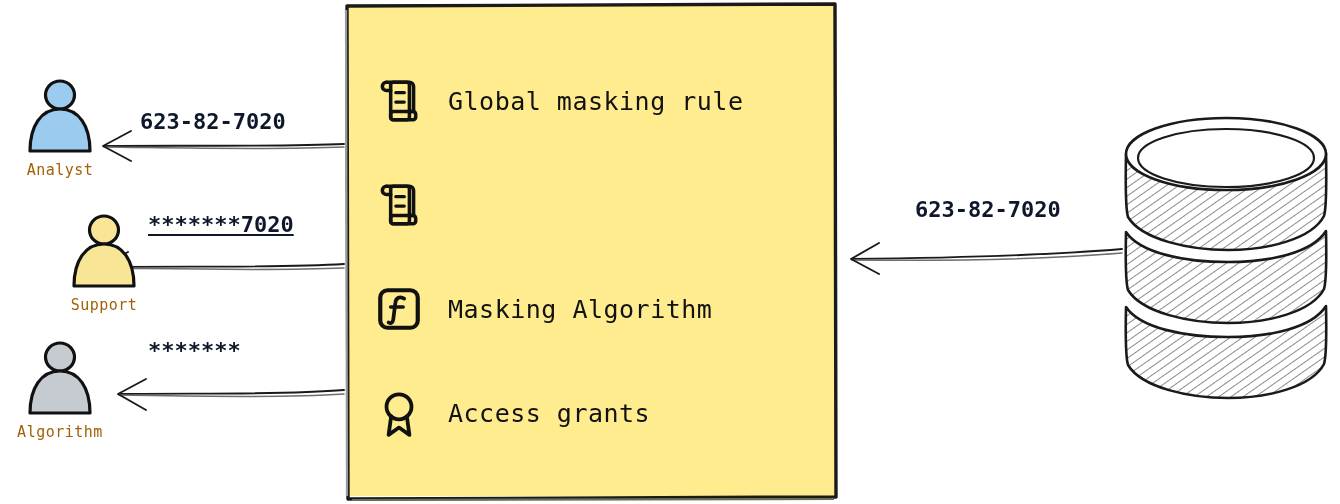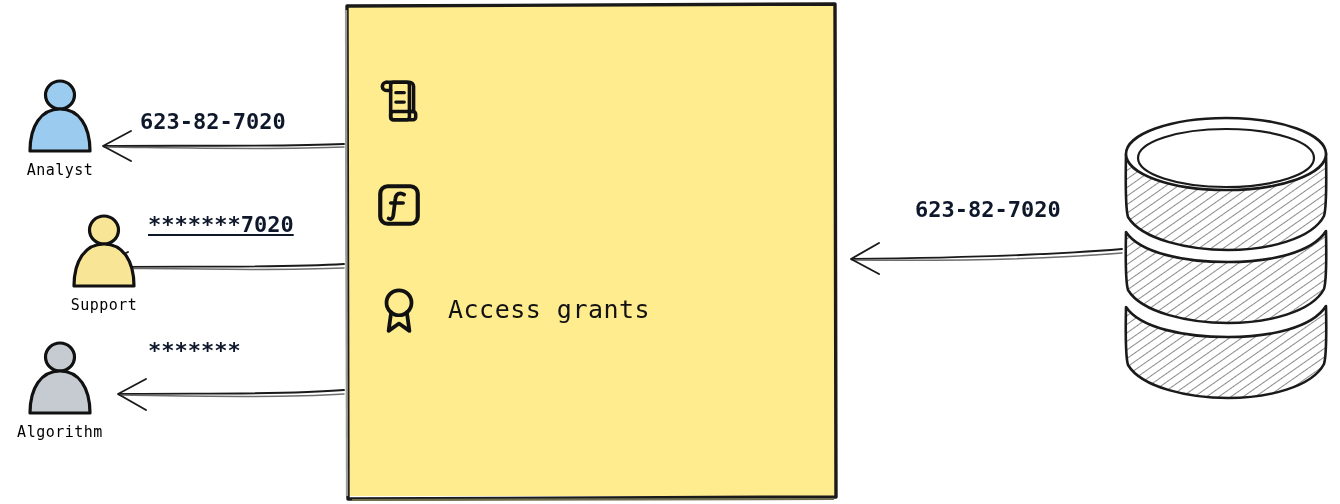--- a/index.html
+++ b/index.html
@@ -29,21 +29,21 @@
     width: 120px;
     text-align: center;
   }
   .actor .person-svg {
     display: block;
     margin: 0 auto;
   }
   .actor-label {
     font-family: "DejaVu Sans Mono", "Liberation Mono", monospace;
     font-size: 15px;
-    color: #000000;
+    color: #a16207;
     letter-spacing: 0.5px;
     margin-top: 1px;
     white-space: nowrap;
   }
 
   #actor-analyst   { left: 0px;  top: 78px; }
   #actor-support   { left: 0px;  top: 213px; padding-left: 44px; }
   #actor-developer { left: 0px;  top: 340px; }
 
   
@@ -159,42 +159,56 @@
 
 <div id="policy-panel"></div>
 <svg id="policy-panel-border" viewBox="0 0 502 504" xmlns="http://www.w3.org/2000/svg">
   <path d="M7 6 L 495 4 L 496 497 L 8 499 Z" fill="none" stroke="#1a1a1a" stroke-width="3.4" stroke-linejoin="round"></path>
   <path d="M6 10 L 7 496" fill="none" stroke="#9a9a9a" stroke-width="2.2"></path>
   <path d="M12 500 L 494 499" fill="none" stroke="#6f6f4f" stroke-width="2.2"></path>
 </svg>
 
 <div class="policy-list">
 
-
   <div class="policy-row">
     <span class="policy-icon">
       <svg width="50" height="50" viewBox="0 0 48 48" xmlns="http://www.w3.org/2000/svg">
         <path d="M12 6 h22 a4 4 0 0 1 4 4 v24 h-4" fill="none" stroke="#111" stroke-width="3.4" stroke-linejoin="round" stroke-linecap="round"></path>
         <path d="M12 6 a4 4 0 0 0 -4 4 a4 4 0 0 0 4 4 h4" fill="none" stroke="#111" stroke-width="3.4" stroke-linejoin="round" stroke-linecap="round"></path>
         <rect x="16" y="6" width="18" height="36" rx="2.5" fill="none" stroke="#111" stroke-width="3.4"></rect>
         <rect x="16" y="34" width="24" height="8" rx="2.5" fill="none" stroke="#111" stroke-width="3.4"></rect>
         <line x1="21" y1="16" x2="29" y2="16" stroke="#111" stroke-width="3.2" stroke-linecap="round"></line>
         <line x1="21" y1="25" x2="29" y2="25" stroke="#111" stroke-width="3.2" stroke-linecap="round"></line>
       </svg>
     </span>
+    <span class="policy-text">Global masking rule</span>
+  </div>
+
+  <div class="policy-row">
+    <span class="policy-icon">
+      <svg width="50" height="50" viewBox="0 0 48 48" xmlns="http://www.w3.org/2000/svg">
+        <path d="M12 6 h22 a4 4 0 0 1 4 4 v24 h-4" fill="none" stroke="#111" stroke-width="3.4" stroke-linejoin="round" stroke-linecap="round"></path>
+        <path d="M12 6 a4 4 0 0 0 -4 4 a4 4 0 0 0 4 4 h4" fill="none" stroke="#111" stroke-width="3.4" stroke-linejoin="round" stroke-linecap="round"></path>
+        <rect x="16" y="6" width="18" height="36" rx="2.5" fill="none" stroke="#111" stroke-width="3.4"></rect>
+        <rect x="16" y="34" width="24" height="8" rx="2.5" fill="none" stroke="#111" stroke-width="3.4"></rect>
+        <line x1="21" y1="16" x2="29" y2="16" stroke="#111" stroke-width="3.2" stroke-linecap="round"></line>
+        <line x1="21" y1="25" x2="29" y2="25" stroke="#111" stroke-width="3.2" stroke-linecap="round"></line>
+      </svg>
+    </span>
   </div>
 
   <div class="policy-row">
     <span class="policy-icon">
       <svg width="50" height="50" viewBox="0 0 48 48" xmlns="http://www.w3.org/2000/svg">
         <rect x="6" y="6" width="36" height="36" rx="7" fill="none" stroke="#111" stroke-width="4"></rect>
         <path d="M29 14 c -4 -2.5 -8 -1 -8.5 4 L 18.5 34 c -0.5 3.5 -3 4 -4.5 3" fill="none" stroke="#111" stroke-width="3.6" stroke-linecap="round" stroke-linejoin="round"></path>
         <line x1="16" y1="22" x2="28" y2="22" stroke="#111" stroke-width="3.4" stroke-linecap="round"></line>
       </svg>
     </span>
+    <span class="policy-text">Masking Algorithm</span>
   </div>
 
   <div class="policy-row">
     <span class="policy-icon">
       <svg width="50" height="50" viewBox="0 0 48 48" xmlns="http://www.w3.org/2000/svg">
         <circle cx="24" cy="18" r="12" fill="none" stroke="#111" stroke-width="3.6"></circle>
         <path d="M16.5 27 L 14 45 L 24 38 L 34 45 L 31.5 27" fill="none" stroke="#111" stroke-width="3.6" stroke-linejoin="round" stroke-linecap="round"></path>
       </svg>
     </span>
     <span class="policy-text">Access grants</span>

